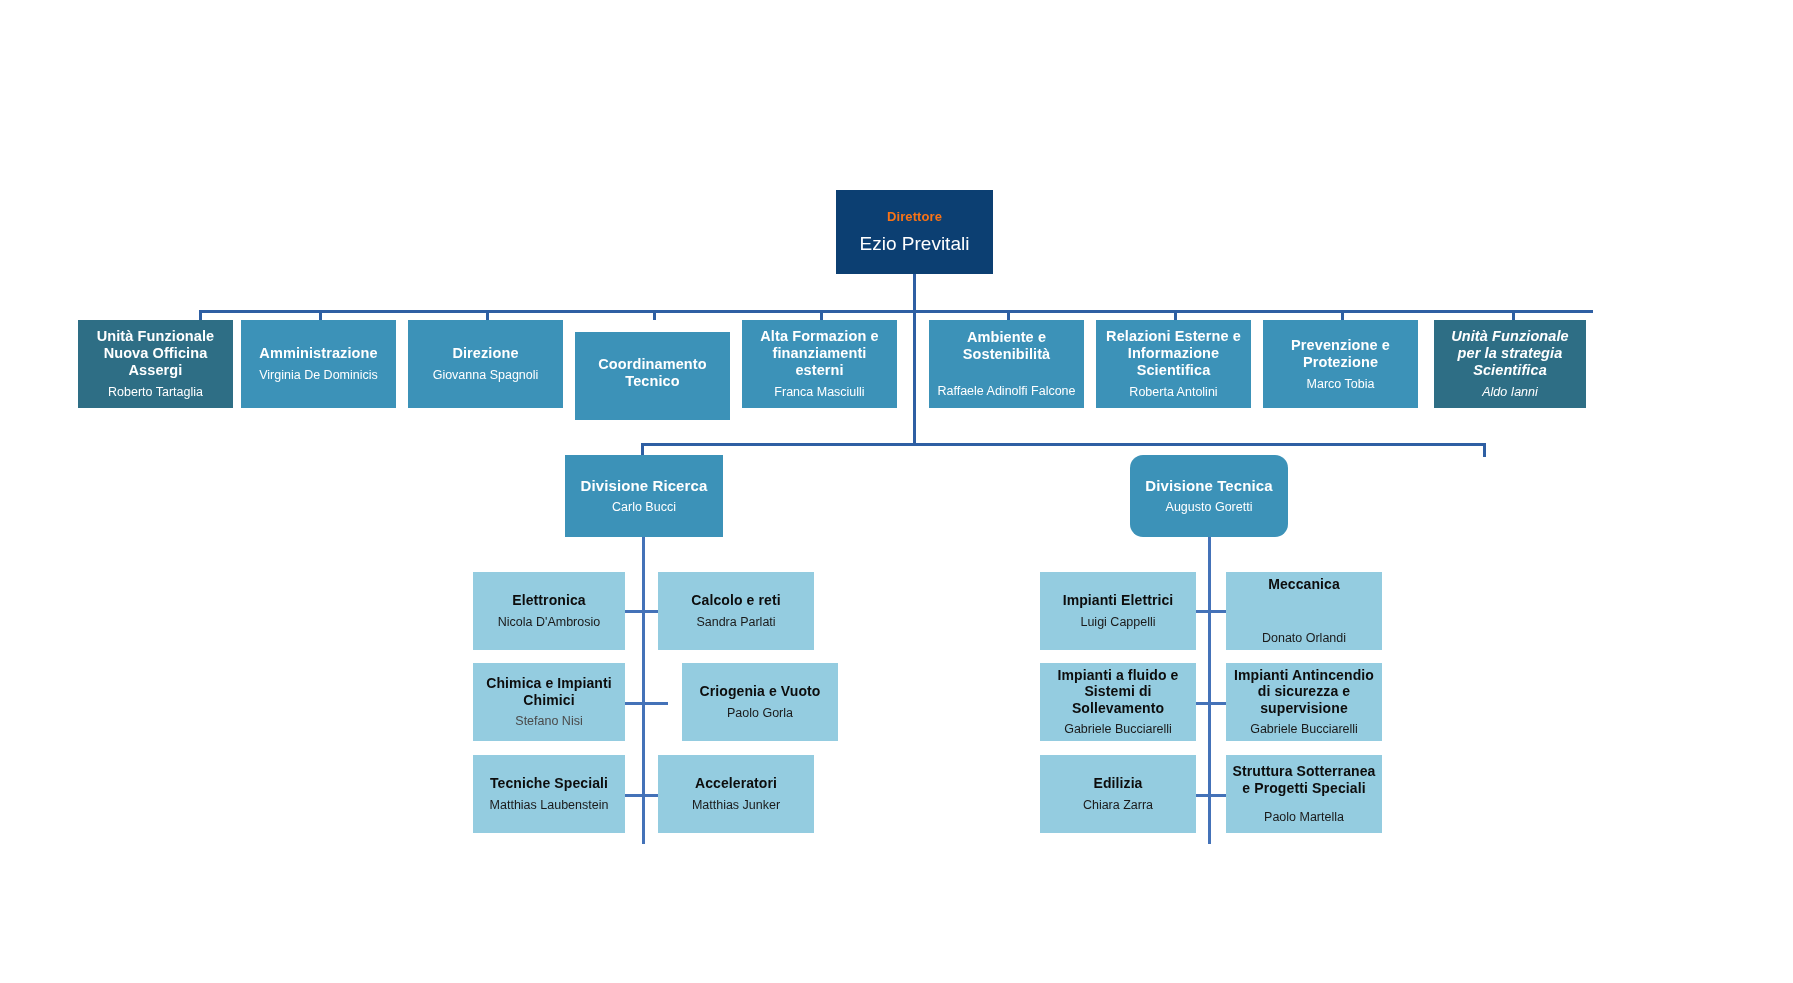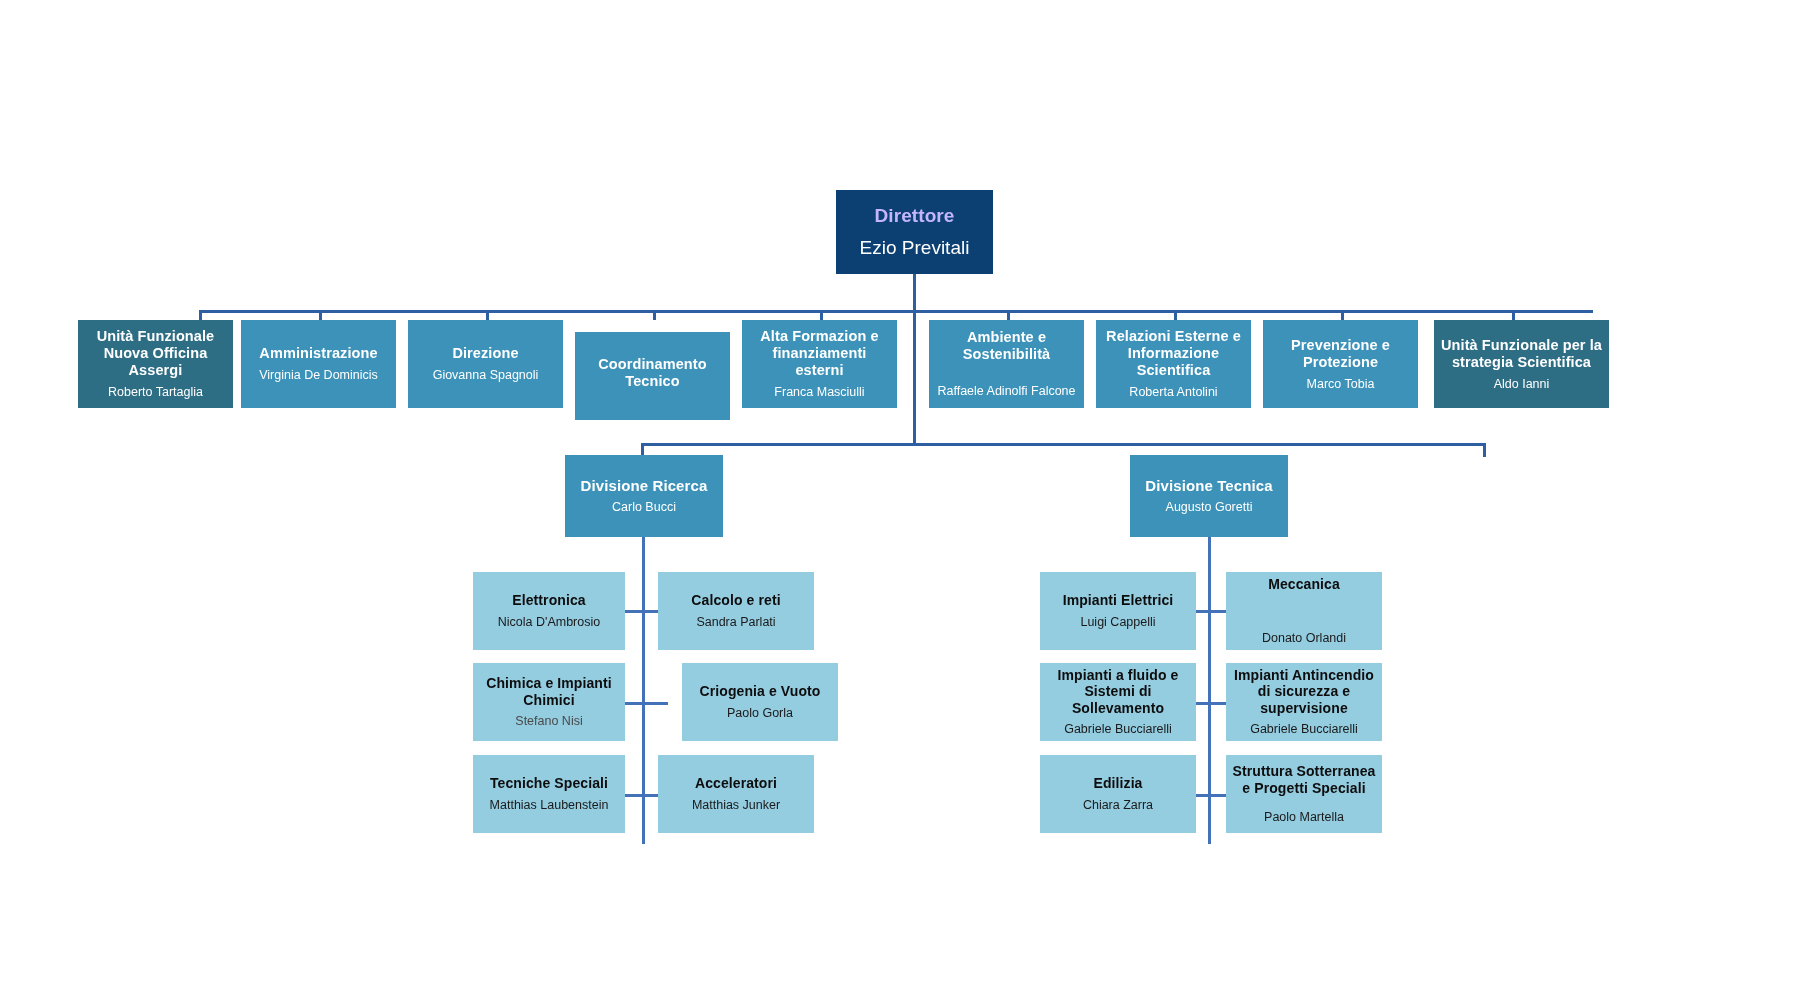--- a/index.html
+++ b/index.html
@@ -48,22 +48,22 @@
   .node .person {
     line-height: 1.18;
     margin-top: 6px;
   }
 
   
   .node-root {
     background: #0C3F72;
   }
   .node-root .title {
-    color: #c4b5fd;
-    font-size: 19px;
+    color: #f97316;
+    font-size: 13px;
   }
   .node-root .person {
     color: #ffffff;
     font-size: 19px;
     font-weight: normal;
     margin-top: 9px;
   }
 
   
   .node-unit {
@@ -173,37 +173,37 @@
   <div class="node node-unit" style="left:1096px; top:320px; width:155px; height:88px;">
     <div class="title">Relazioni Esterne e Informazione Scientifica</div>
     <div class="person">Roberta Antolini</div>
   </div>
 
   <div class="node node-unit" style="left:1263px; top:320px; width:155px; height:88px;">
     <div class="title">Prevenzione e Protezione</div>
     <div class="person">Marco Tobia</div>
   </div>
 
-  <div class="node node-unit node-unit-dark" style="left:1434px; top:320px; width:175px; height:88px;">
+  <div class="node node-unit node-unit-dark" style="left:1434px; top:320px; width:152px; height:88px;font-style:italic;">
     <div class="title">Unità Funzionale per la strategia Scientifica</div>
     <div class="person">Aldo Ianni</div>
   </div>
 
   <div class="conn conn-v" style="left:913px; top:313px; width:3px; height:130px;"></div>
 
   <div class="conn conn-h" style="left:641px; top:443px; width:845px; height:3px;"></div>
   <div class="conn conn-v" style="left:641px; top:443px; height:14px;"></div>
   <div class="conn conn-v" style="left:1483px; top:443px; height:14px;"></div>
 
   <div class="node node-div" style="left:565px; top:455px; width:158px; height:82px;">
     <div class="title">Divisione Ricerca</div>
     <div class="person">Carlo Bucci</div>
   </div>
 
-  <div class="node node-div" style="left:1130px; top:455px; width:158px; height:82px;">
+  <div class="node node-div" style="left:1130px; top:455px; width:158px; height:82px;border-radius:13px;">
     <div class="title">Divisione Tecnica</div>
     <div class="person">Augusto Goretti</div>
   </div>
 
   <div class="conn conn-v conn-light" style="left:642px; top:537px; width:3px; height:307px;"></div>
 
   <div class="conn conn-h conn-light" style="left:624px; top:610px; width:21px; height:3px;"></div>
   <div class="conn conn-h conn-light" style="left:642px; top:610px; width:26px; height:3px;"></div>
   <div class="conn conn-h conn-light" style="left:624px; top:702px; width:21px; height:3px;"></div>
   <div class="conn conn-h conn-light" style="left:642px; top:702px; width:26px; height:3px;"></div>

